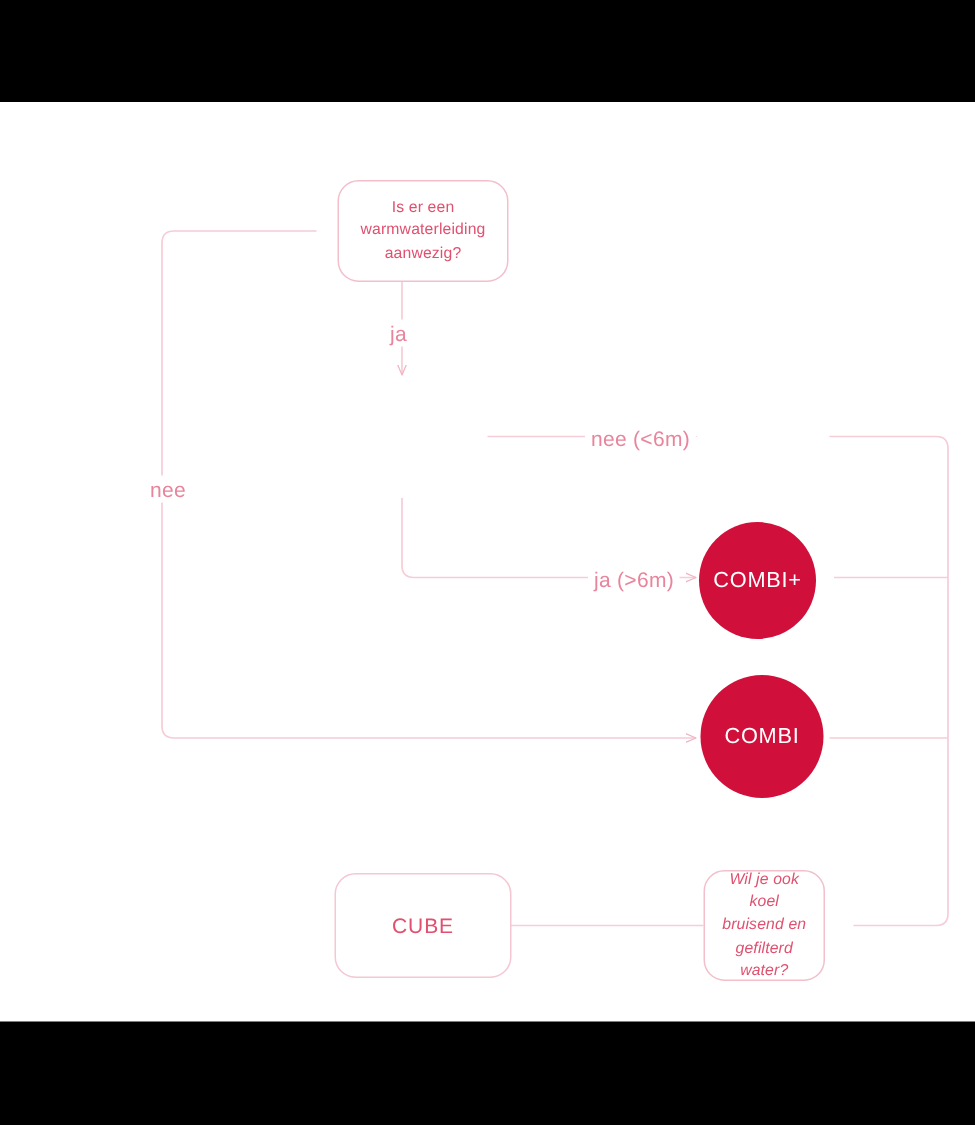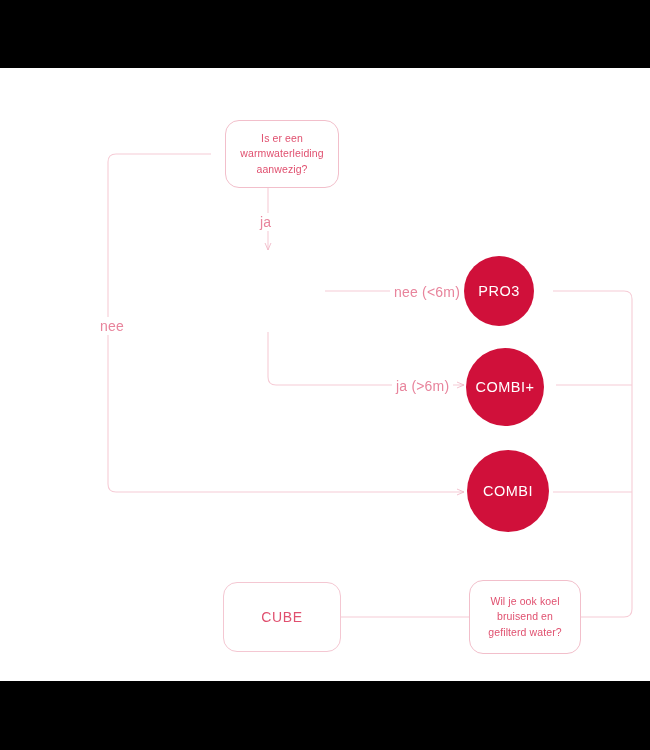--- a/index.html
+++ b/index.html
@@ -113,33 +113,30 @@
   </svg>
 
   <div class="letterbox" id="band-top"></div>
   <div class="letterbox" id="band-bottom"></div>
 
   <div class="node decision" style="left:225px; top:120px; width:114px; height:68px;">
     <span>Is er een warmwaterleiding aanwezig?</span>
   </div>
 
 
-  <div class="node product" style="left:464px; top:256px; width:70px; height:70px;">
-    <span>PRO3</span>
-  </div>
 
   <div class="node product" style="left:466px; top:348px; width:78px; height:78px;justify-content:center;">
     <span>COMBI+</span>
   </div>
 
   <div class="node product" style="left:467px; top:450px; width:82px; height:82px;">
     <span>COMBI</span>
   </div>
 
-  <div class="node decision" style="left:469px; top:580px; width:112px; height:74px;">
+  <div class="node decision" style="left:469px; top:580px; width:81px; height:74px;font-style:italic;">
     <span>Wil je ook koel bruisend en gefilterd water?</span>
   </div>
 
   <div class="node terminal" style="left:211px; top:582px; width:118px; height:70px;">
     <span>CUBE</span>
   </div>
 
   <div class="edge-label" style="left:256px; top:213px;">ja</div>
 
   <div class="edge-label" style="left:96px; top:305px;margin-top:12px;">nee</div>

